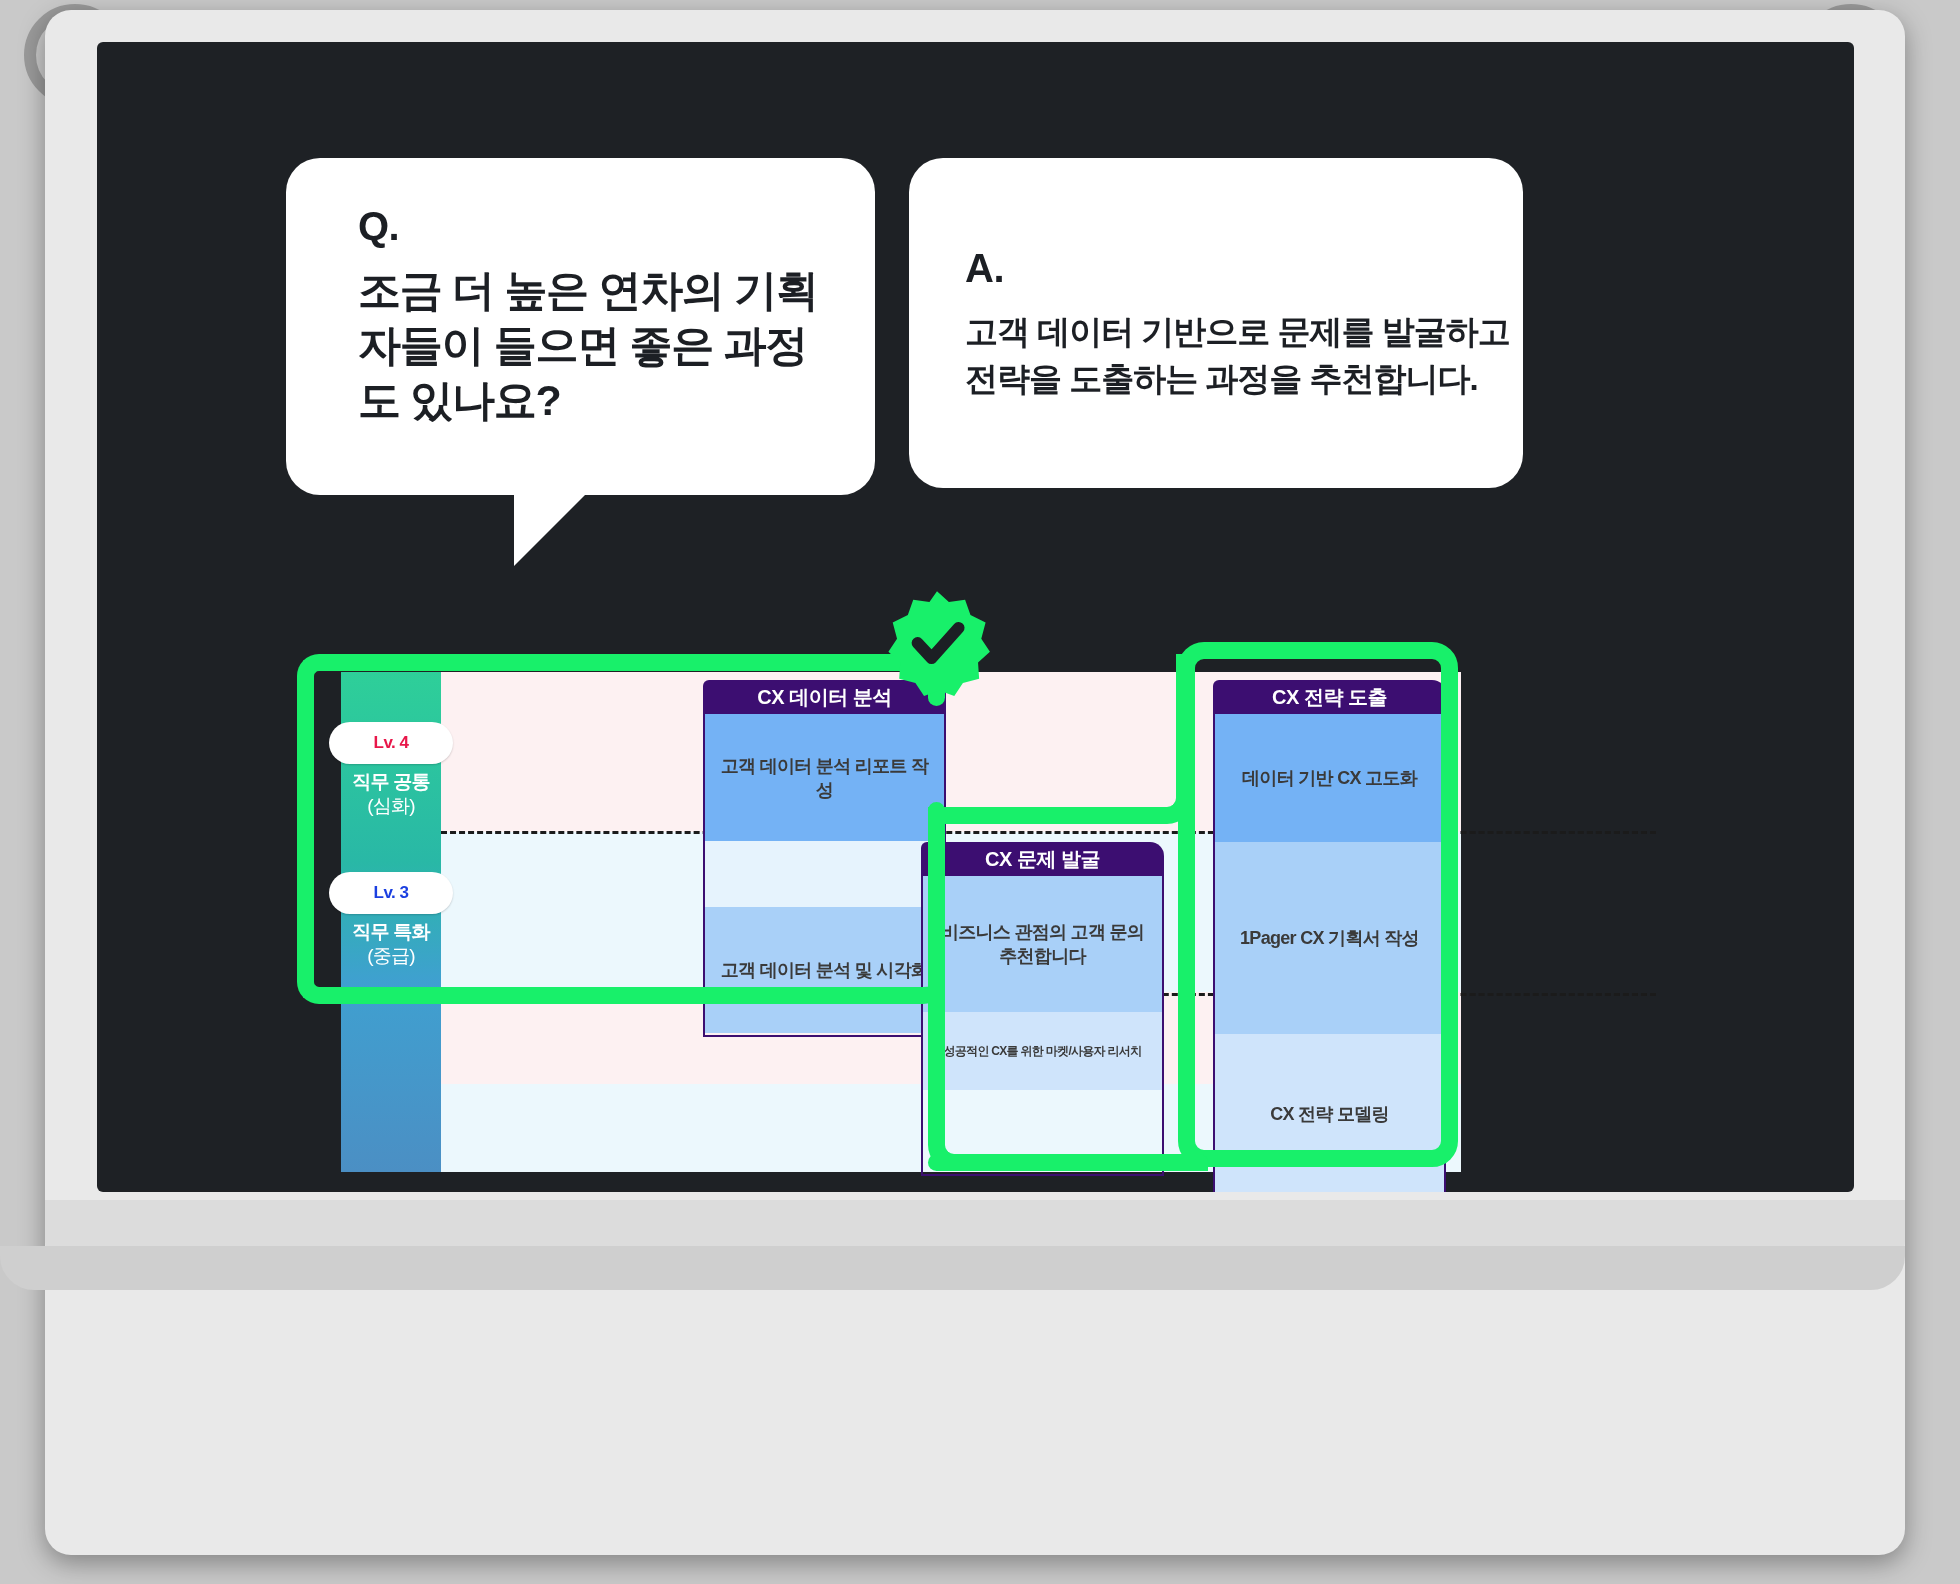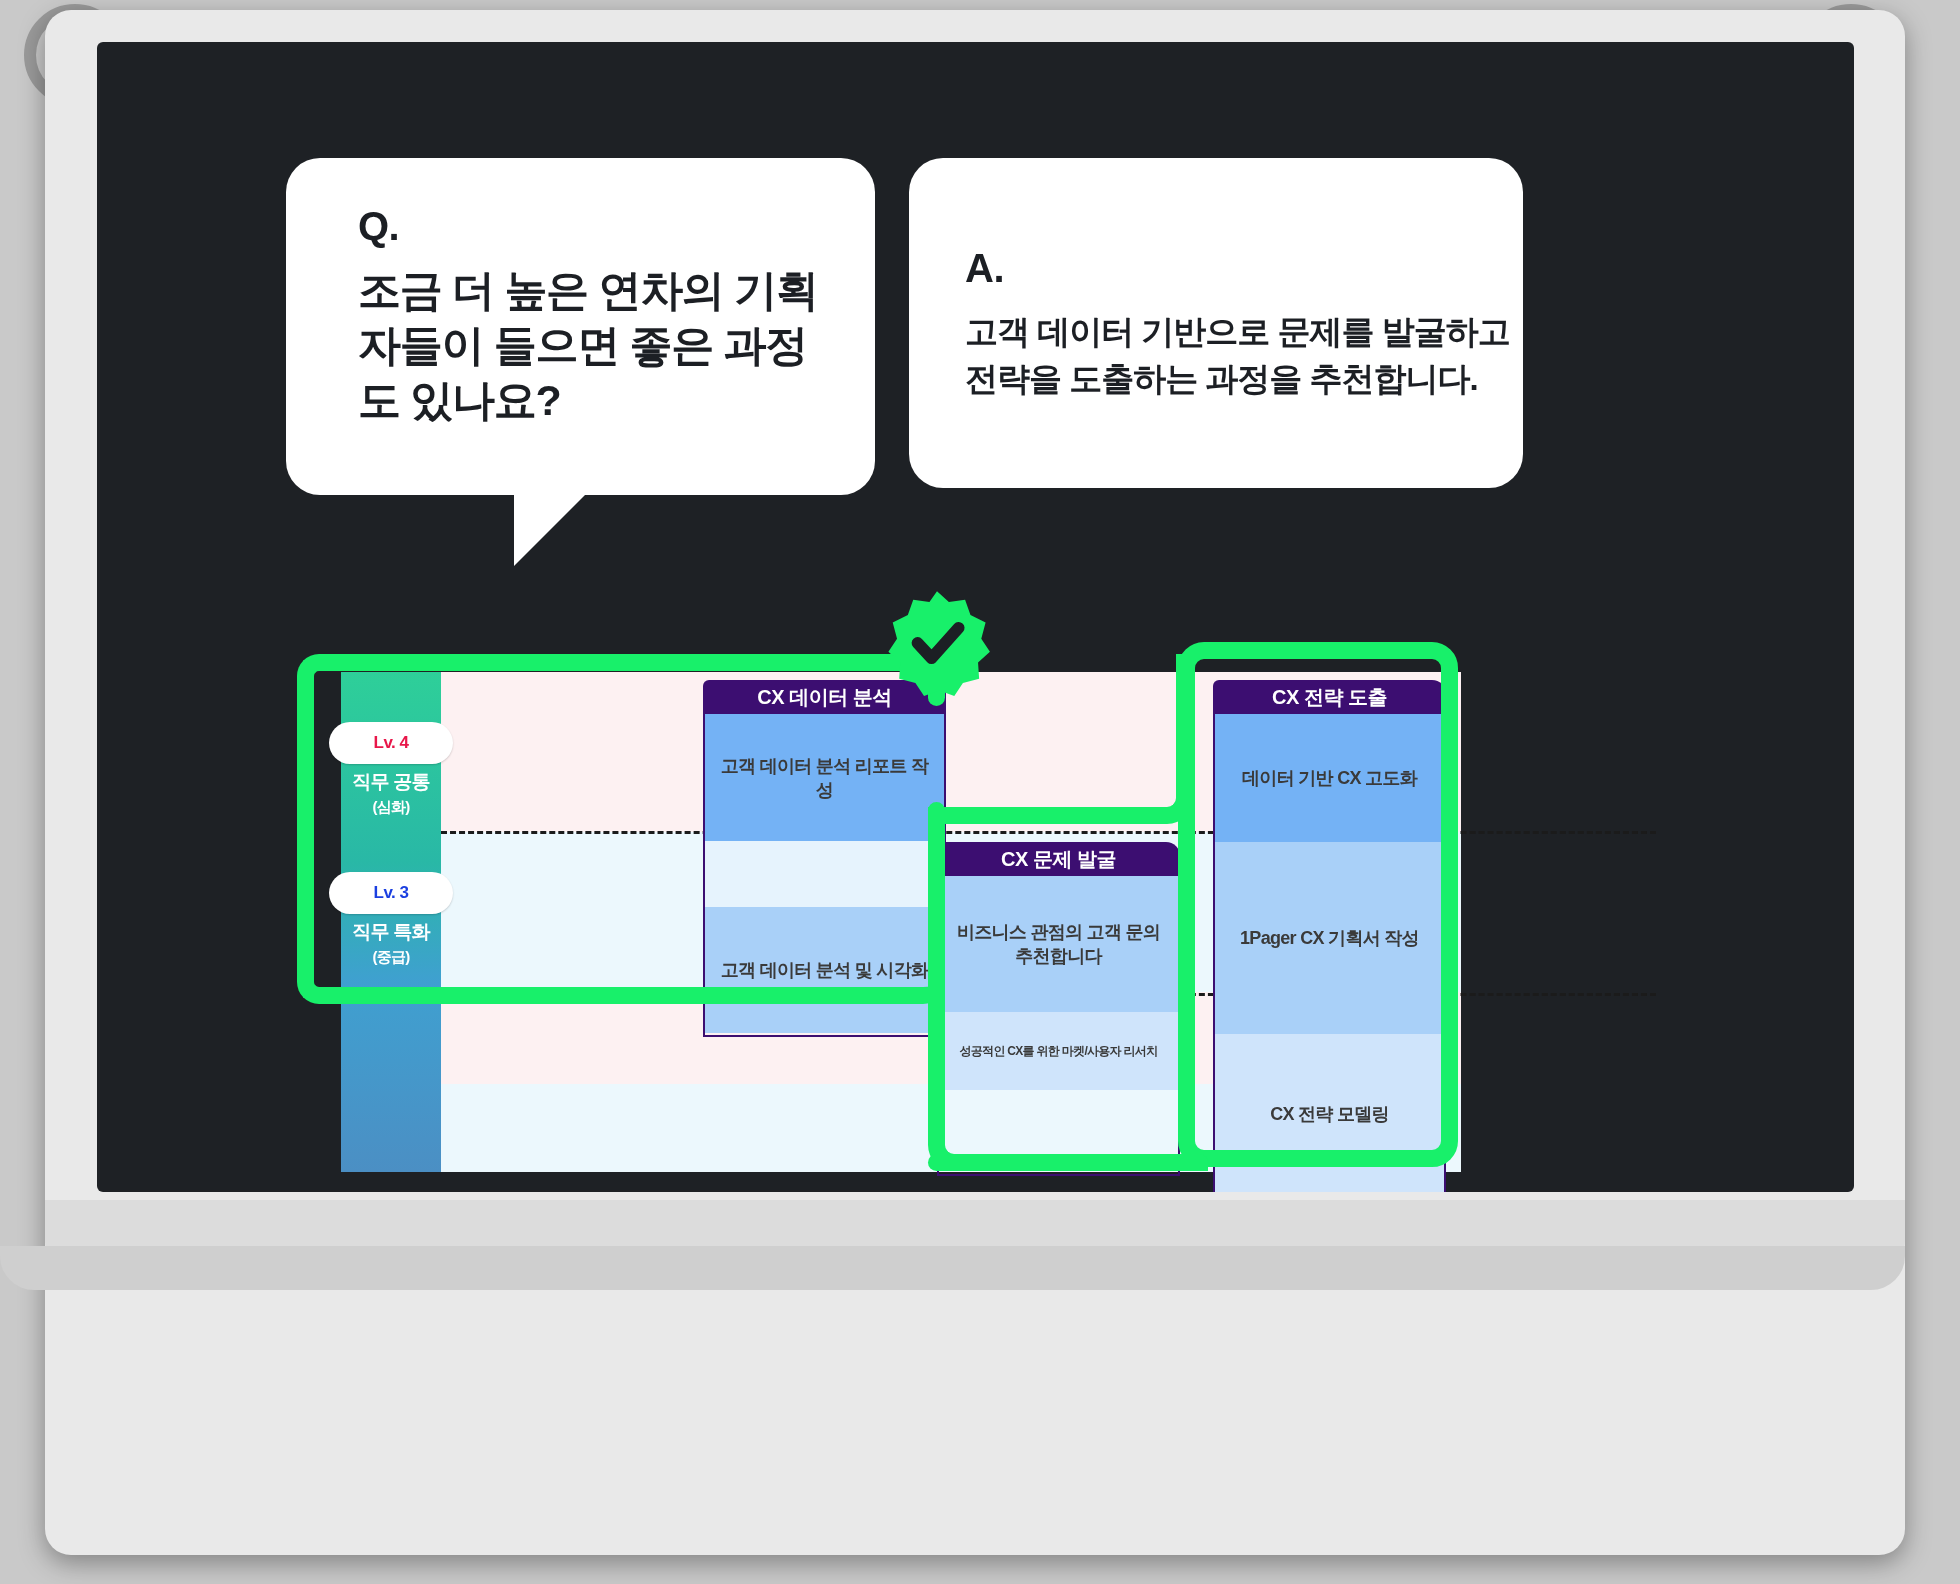--- a/index.html
+++ b/index.html
@@ -84,21 +84,21 @@
   .level-pill{
     position:absolute;left:-12px;width:124px;height:42px;border-radius:21px;
     background:#ffffff;color:#e8174a;font-size:17px;font-weight:bold;
     display:flex;align-items:center;justify-content:center;letter-spacing:-.5px;
     box-shadow:0 1px 2px rgba(0,0,0,.18);
   }
   .level-name{
     position:absolute;left:-12px;width:124px;text-align:center;color:#ffffff;
     font-size:19px;font-weight:bold;letter-spacing:-.8px;line-height:1.25;
   }
-  .level-sub{font-weight:bold;font-size:15px;}
+  .level-sub{font-weight:normal;font-size:19px;}
   #pill-lv4{top:50px;}
   #name-lv4{top:98px;}
   #pill-lv3{top:200px;color:#1b3fe0;text-align:center;}
   #name-lv3{top:248px;}
 
   
   .bg-band{position:absolute;left:136px;width:1020px;}
   #band-pink1{top:10px;height:160px;background:#fdf1f2;}
   #band-blue1{top:170px;height:160px;background:#ecf8fd;}
   #band-pink2{top:330px;height:92px;background:#fdf1f2;}
@@ -125,21 +125,21 @@
     box-sizing:border-box;padding:0 8px;
   }
   .cell.dark{background:#74b2f5;}
   .cell.mid{background:#a9d0f8;}
   .cell.light{background:#cfe4fb;}
   .cell.pale{background:#e6f3fd;}
 
   
   #col-data{left:398px;top:18px;width:243px;}
   #col-data .course-body{height:323px;}
-  #col-issue{left:632px;top:180px;width:243px;}
+  #col-issue{left:616px;top:180px;width:243px;}
   #col-issue .course-body{height:300px;}
   #col-strategy{left:908px;top:18px;width:233px;}
   #col-strategy .course-body{height:480px;}
 
   
   .hl{position:absolute;background:#18f06a;border-radius:18px;}
   #hl-outer{
     left:0px;top:0px;width:648px;height:350px;
     background:transparent;border:17px solid #18f06a;border-radius:22px;
     border-right:none;box-sizing:border-box;

